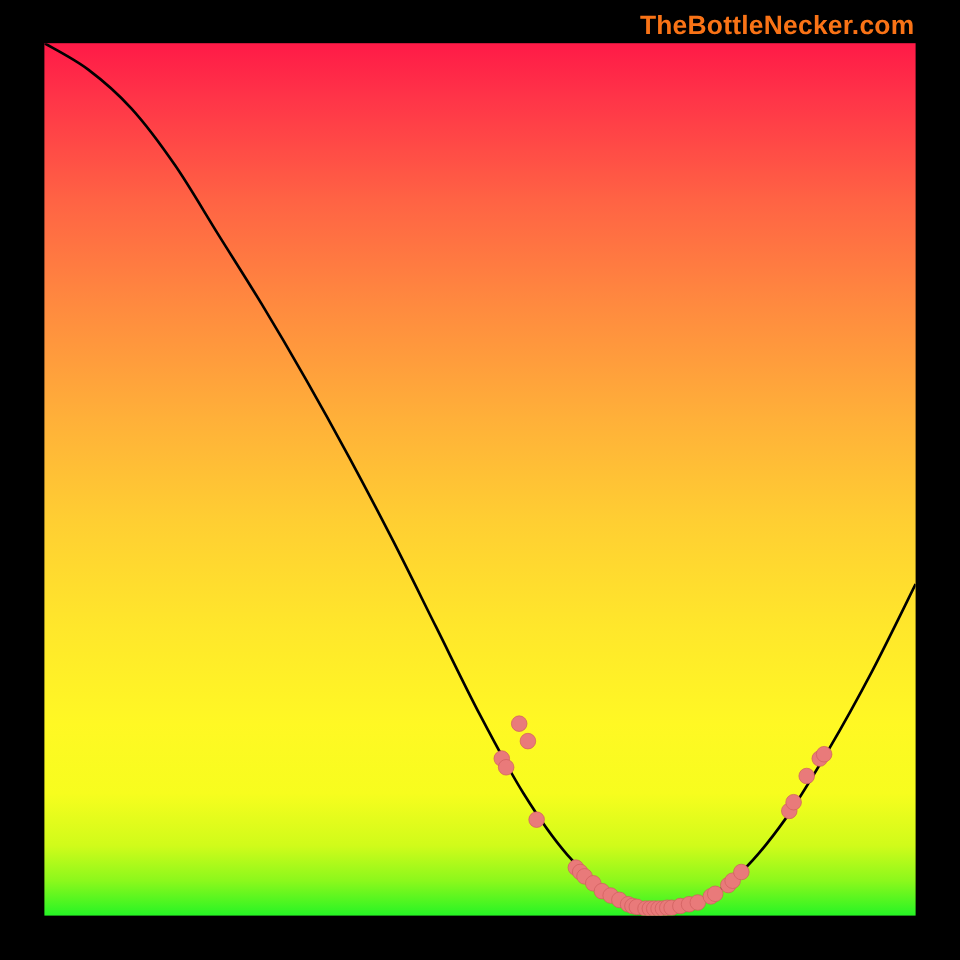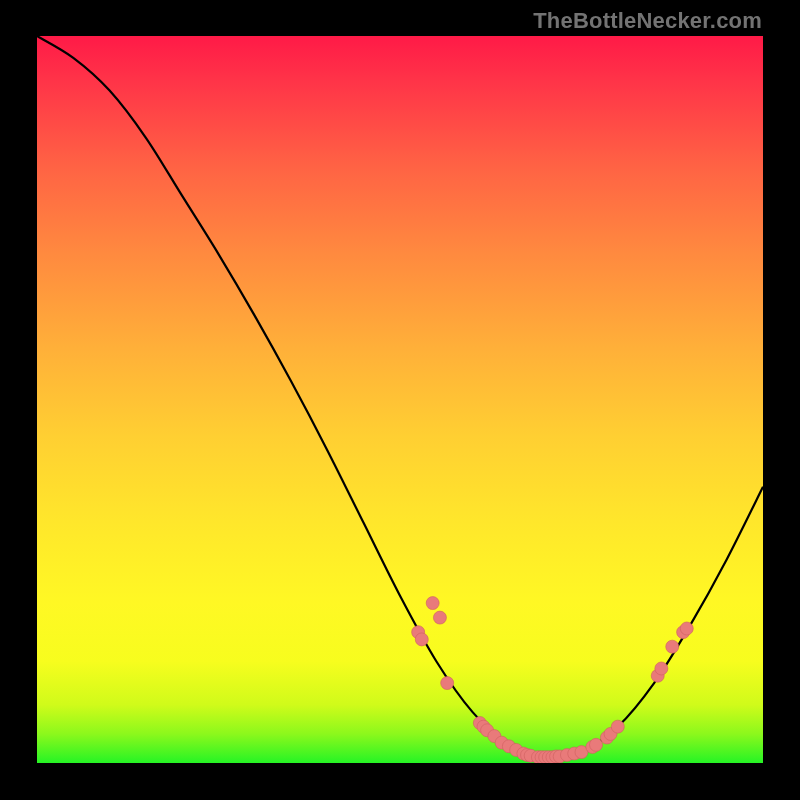--- a/index.html
+++ b/index.html
@@ -1,19 +1,19 @@
 <!DOCTYPE html>
 <html><head>
 <meta charset="utf-8">
 <style>
 * { margin: 0; padding: 0; box-sizing: border-box; }
 body { width: 800px; height: 800px; background: #000; position: relative; font-family: Arial, sans-serif; }
 .outer { position: absolute; top: 0; left: 0; width: 800px; height: 800px; background: #000; }
 .plot-area { position: absolute; left: 37px; top: 36px; width: 726px; height: 727px; background: linear-gradient(to bottom, #ff1a47 0%, #ff3348 6%, #ff6344 18%, #ff8a3f 30%, #ffb039 43%, #ffcf32 55%, #ffe72b 67%, #fff824 78%, #f7fd1e 86%, #d0fb1a 92%, #8cf81c 96%, #26f425 100%); }
-.attribution { position: absolute; top: 8px; right: 38px; color: #737373; font-size: 22px; font-weight: 600; letter-spacing: 0.2px; }
+.attribution { position: absolute; top: 8px; right: 38px; color: #f97316; font-size: 22px; font-weight: 600; letter-spacing: 0.2px; }
 svg.curve { position: absolute; left: 37px; top: 36px; width: 726px; height: 727px; }
 </style>
 </head>
 <body>
 
 <div class="outer">
   <div class="attribution">TheBottleNecker.com</div>
   <div class="plot-area"></div>
   <svg class="curve" viewBox="0 0 726 727" preserveAspectRatio="none">
     <path id="curve-path" fill="none" stroke="#000" stroke-width="2.2" d="M 0 0 C 6.050000000000001 3.63500000000001, 24.200000000000003 12.722500000000062, 36.300000000000004 21.81000000000006 C 48.400000000000006 30.897500000000058, 60.50000000000001 41.19666666666666, 72.60000000000001 54.52499999999998 C 84.7 67.8533333333333, 96.79999999999998 84.21083333333331, 108.89999999999999 101.77999999999997 C 121 119.34916666666663, 133.10000000000002 140.55333333333326, 145.20000000000002 159.93999999999994 C 157.3 179.32666666666663, 169.4 198.10750000000002, 181.5 218.10000000000002 C 193.6 238.09250000000003, 205.7 258.69083333333333, 217.79999999999998 279.895 C 229.89999999999998 301.09916666666663, 242 322.90916666666664, 254.1 345.325 C 266.2 367.74083333333334, 278.3 390.7625, 290.40000000000003 414.39 C 302.50000000000006 438.0175, 314.6 462.8566666666666, 326.7 487.09 C 338.79999999999995 511.3233333333333, 350.9 536.7683333333333, 363 559.79 C 375.1 582.8116666666666, 387.20000000000005 605.8333333333334, 399.3 625.22 C 411.4 644.6066666666667, 423.49999999999994 662.1758333333333, 435.59999999999997 676.11 C 447.7 690.0441666666667, 459.8 701.3126666666667, 471.90000000000003 708.825 C 484.00000000000006 716.3373333333334, 496.1 719.9723333333333, 508.2 721.184 C 520.3 722.3956666666667, 532.4 721.184, 544.5 716.095 C 556.6 711.0060000000001, 568.7 702.1608333333334, 580.8000000000001 690.65 C 592.9000000000001 679.1391666666666, 605 663.9933333333333, 617.1 647.03 C 629.2 630.0666666666666, 641.3 609.4683333333334, 653.4 588.87 C 665.5 568.2716666666666, 677.5999999999999 546.4616666666666, 689.6999999999999 523.4399999999999 C 701.8 500.4183333333333, 719.95 462.8566666666667, 726 450.74"></path>

